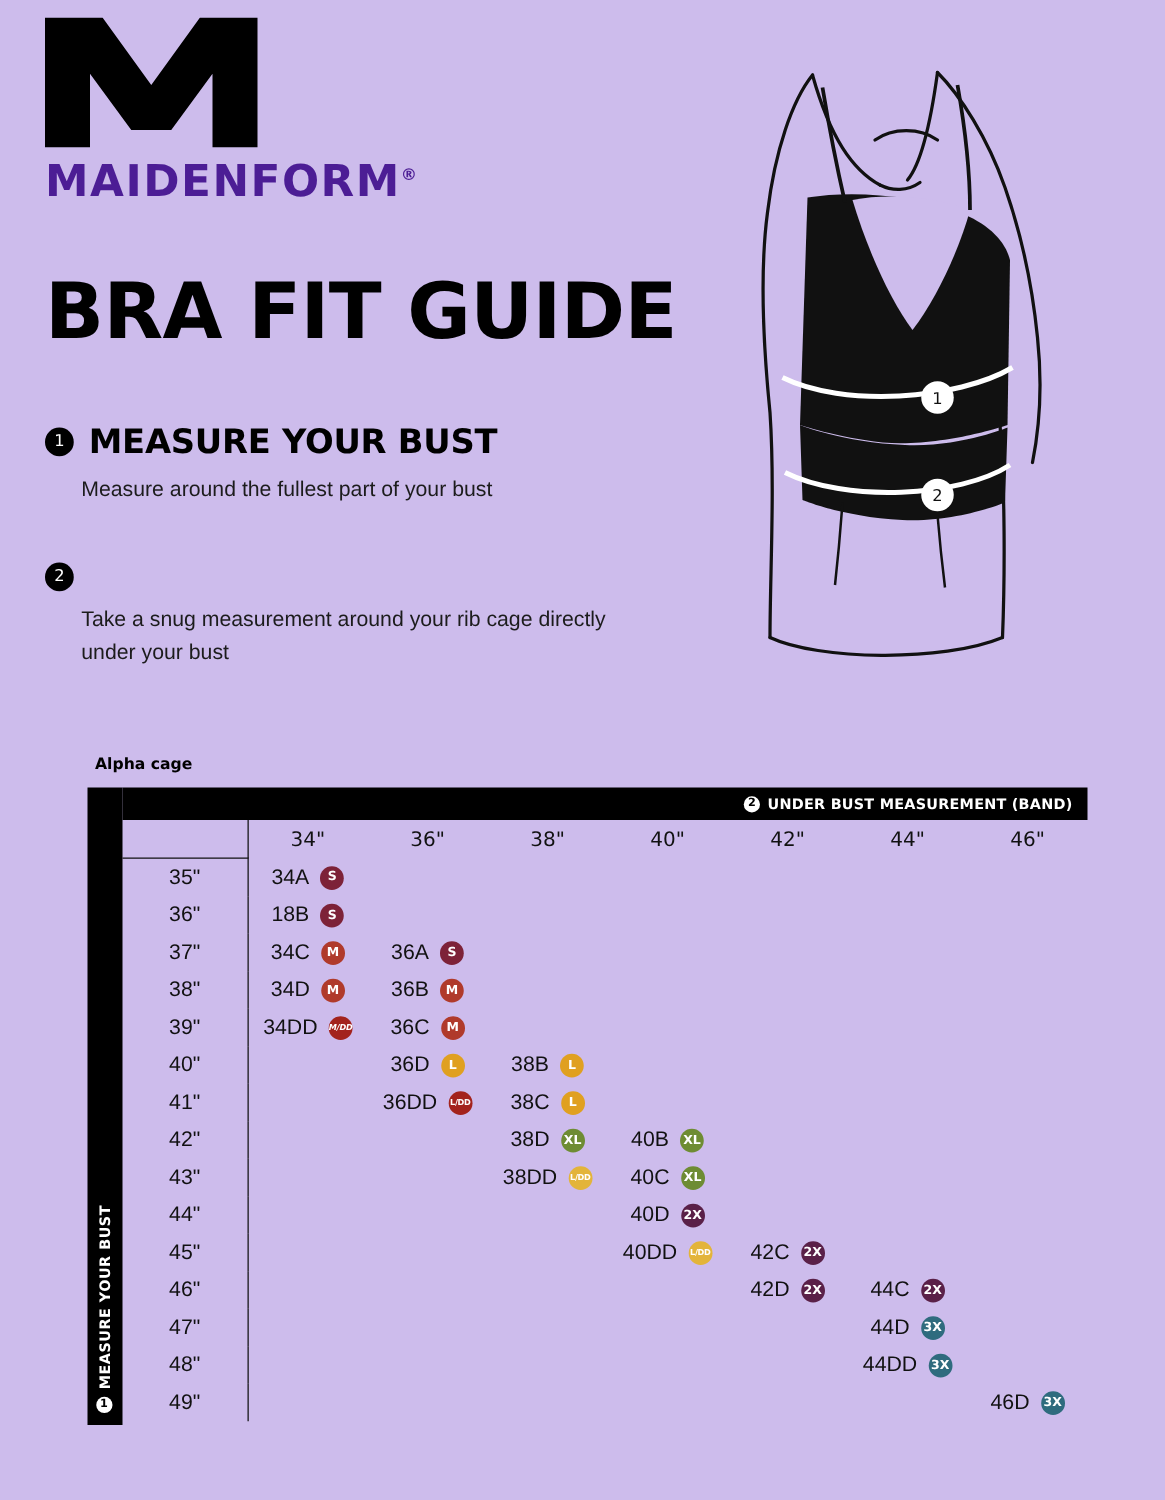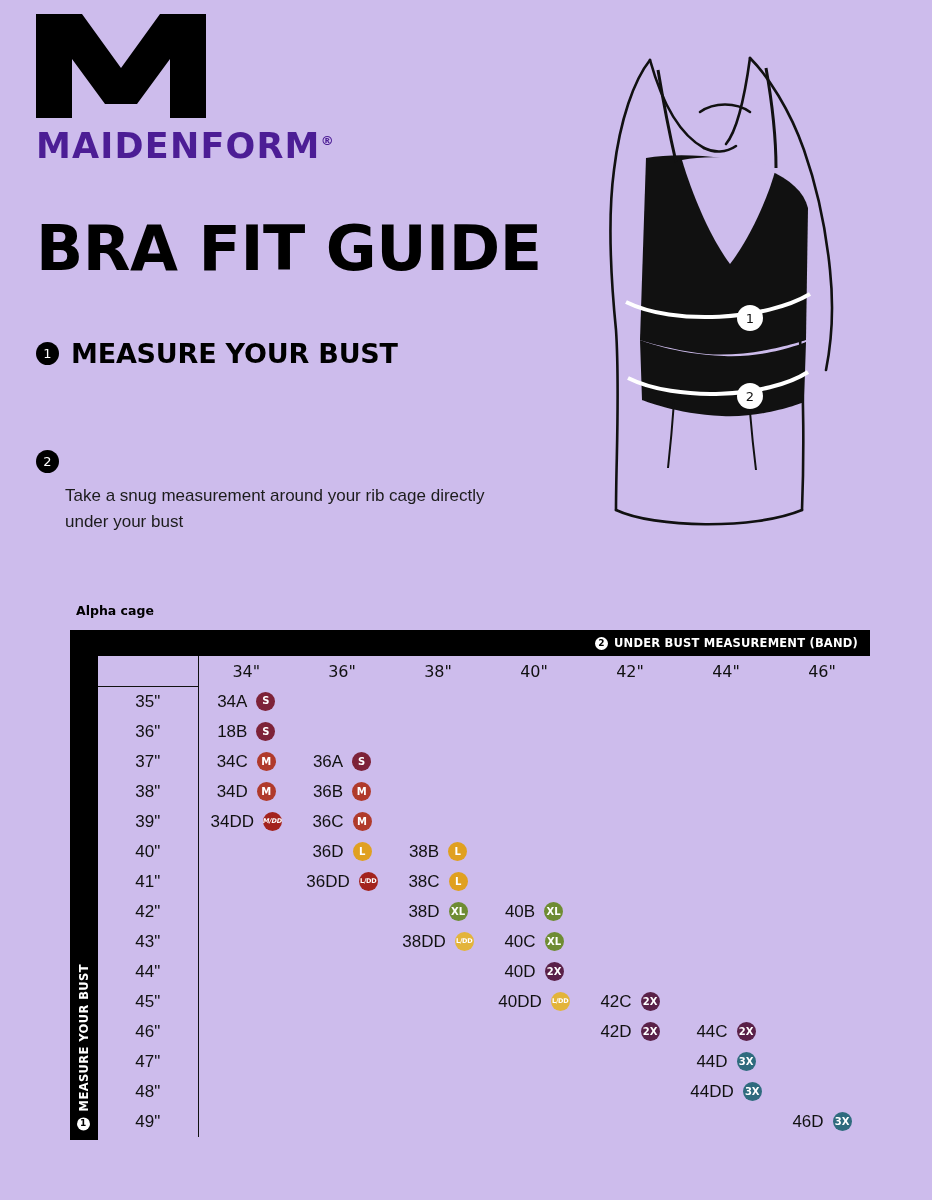--- a/index.html
+++ b/index.html
@@ -234,21 +234,21 @@
     border-right: 1.5px solid #111;
   }
   tbody td.last { border-right: 0; }
   tbody td.bust-cell {
     font-size: 17px;
     border-right: 1.5px solid #111;
   }
 
   .cell-inner {
     display: flex;
-    align-items: flex-start;
+    align-items: flex-end;
     justify-content: center;
     gap: 9px;
   }
   .cell-size { font-size: 17px; }
   .chip {
     width: 19px;
     height: 19px;
     border-radius: 50%;
     color: #fff;
     display: inline-flex;
@@ -274,20 +274,21 @@
   <div class="logo-word"><span>MAIDENFORM</span><sup>®</sup></div>
 </div>
 
 <div class="guide-title">BRA FIT GUIDE</div>
 
 <div class="step step-1">
   <div class="step-head">
     <span class="step-badge">1</span>
     <span class="step-title">MEASURE YOUR BUST</span>
   </div>
+  <div class="step-desc">Measure around the fullest part of your bust</div>
 </div>
 
 <div class="step step-2">
   <div class="step-head">
     <span class="step-badge">2</span>
   </div>
   <div class="step-desc">Take a snug measurement around your rib cage directly under your bust</div>
 </div>
 
 <svg class="illustration" viewBox="0 0 330 530">

